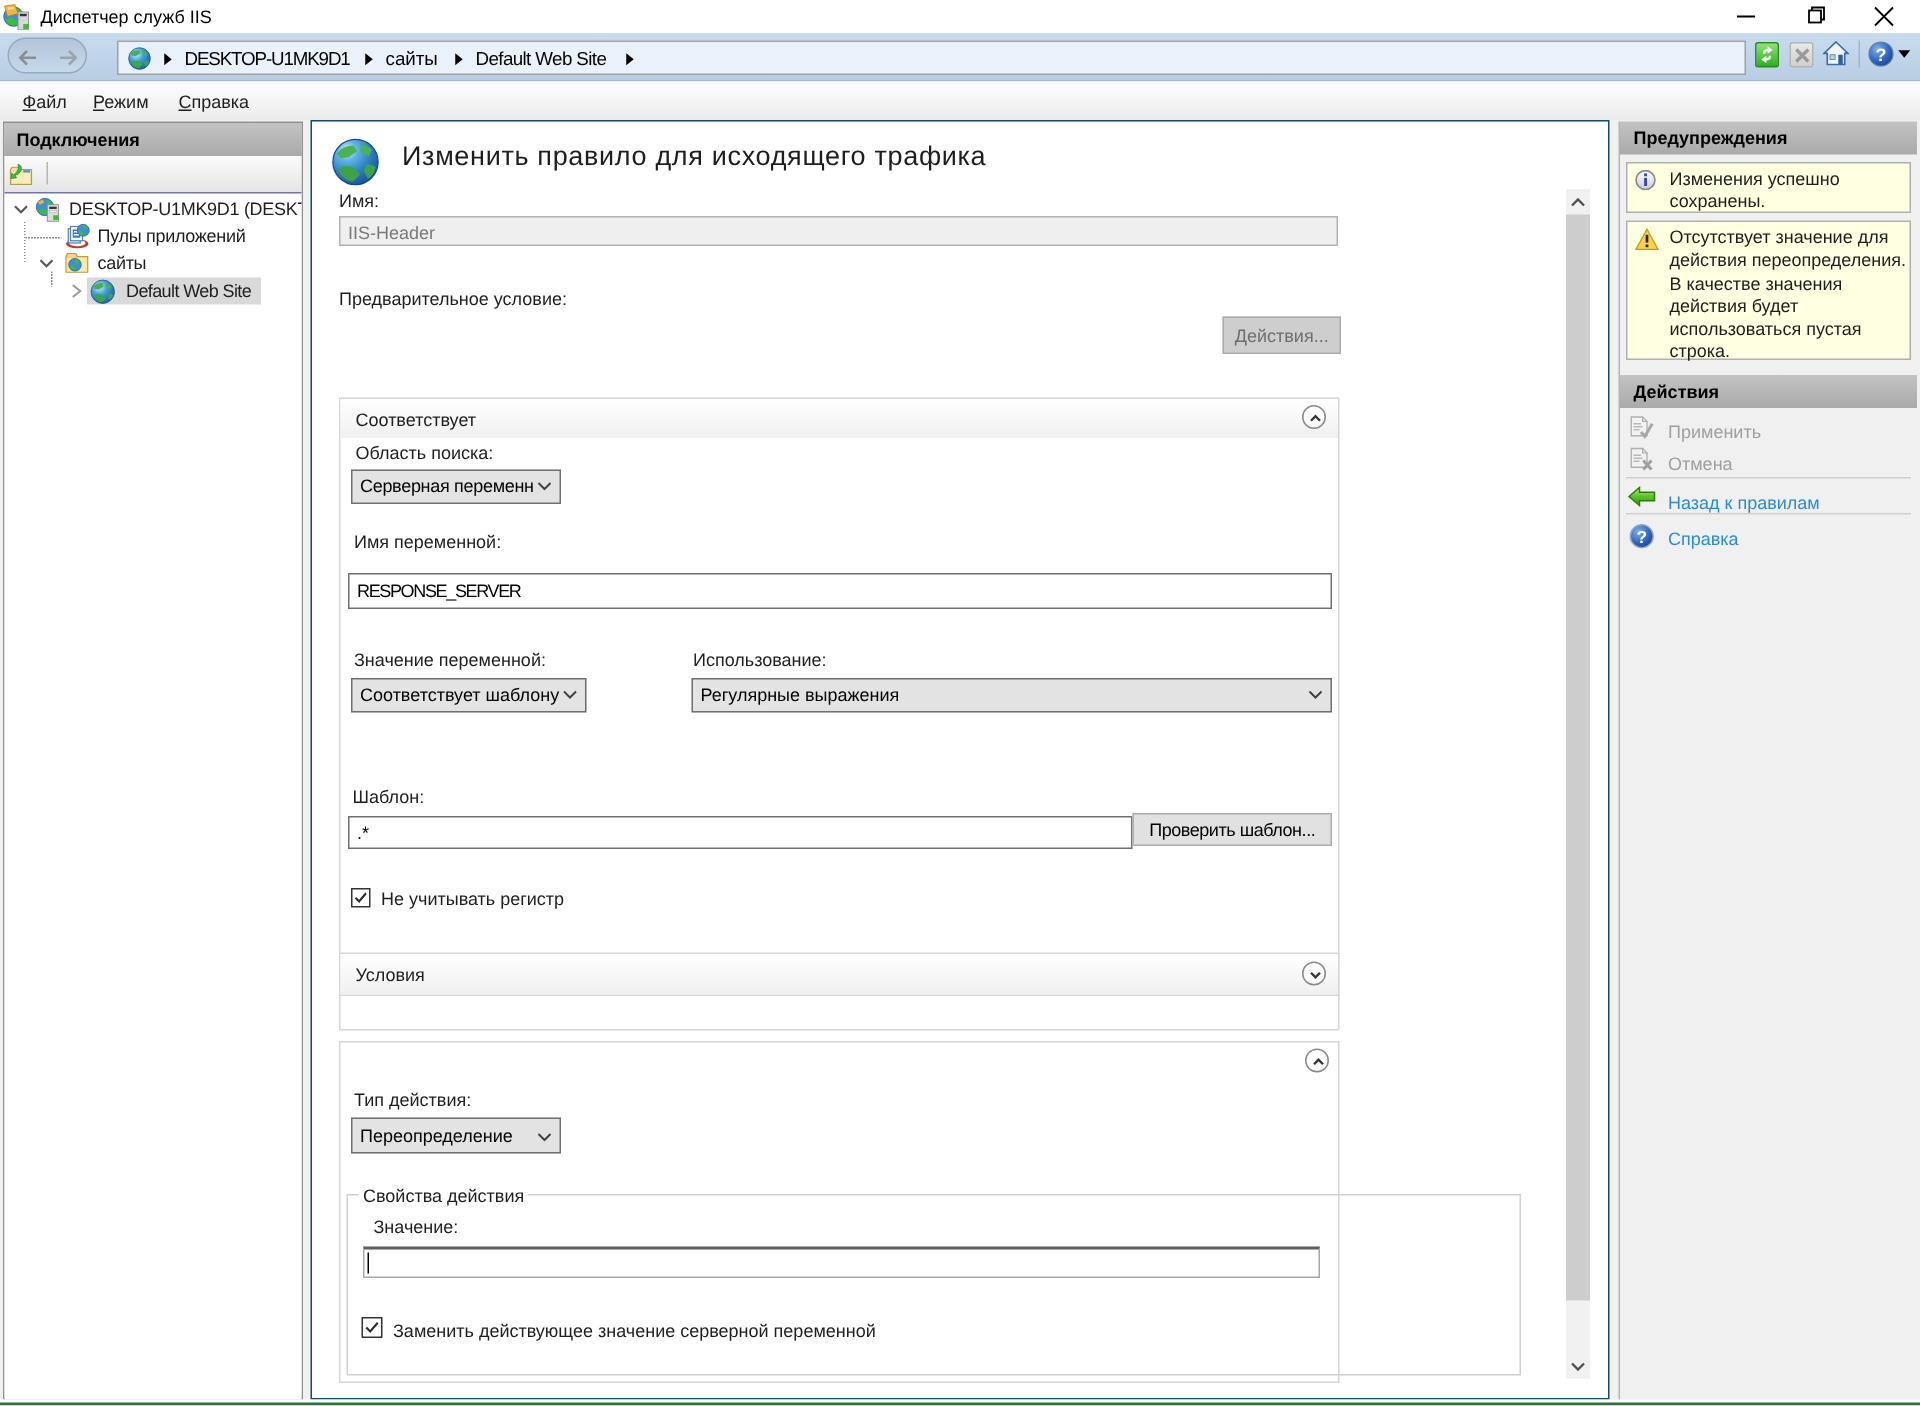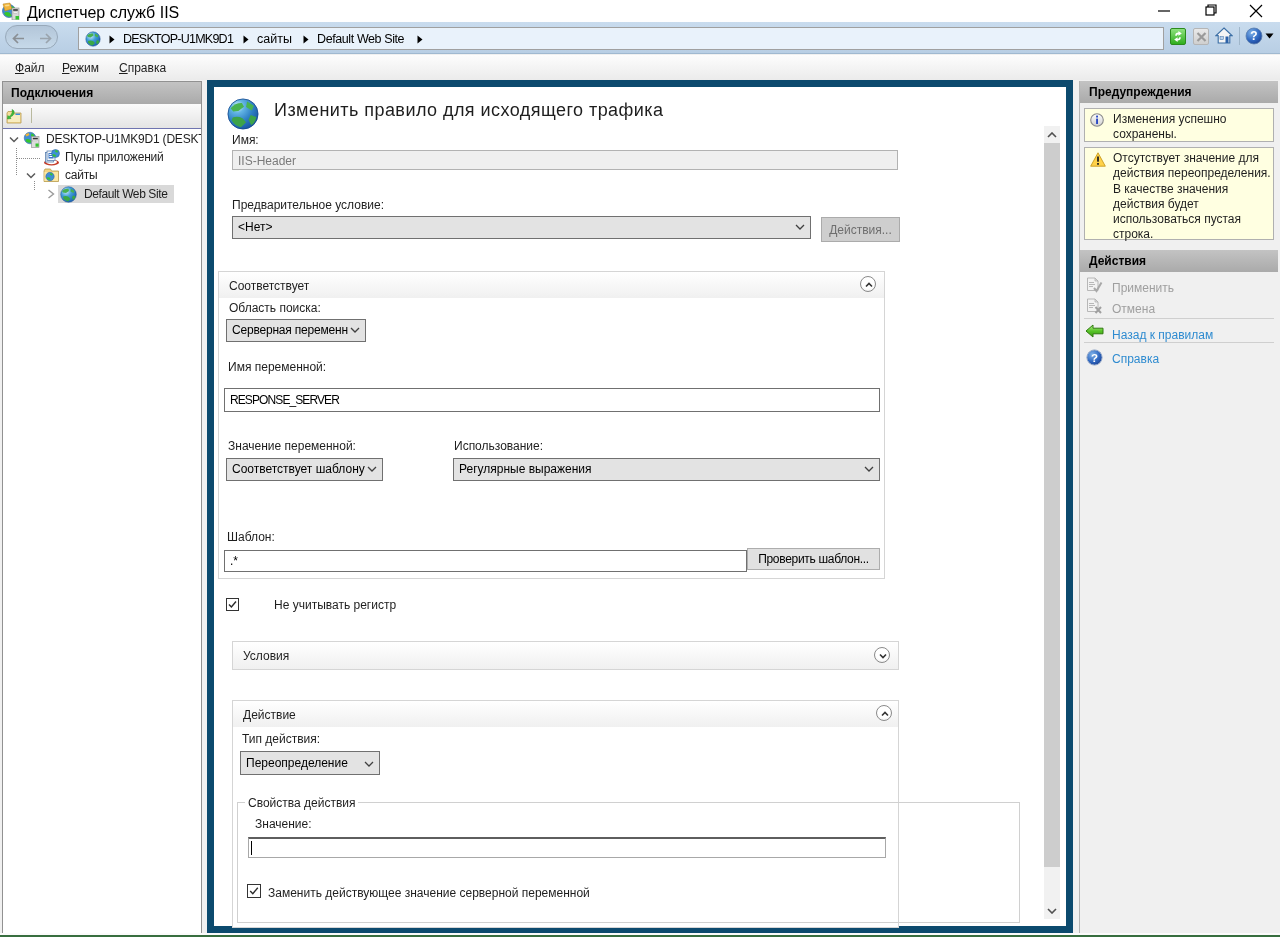--- a/index.html
+++ b/index.html
@@ -1,38 +1,38 @@
 <!DOCTYPE html>
 <html><head>
 <meta charset="utf-8">
 <style>
 * { margin:0; padding:0; box-sizing:border-box; }
 html,body { width:1280px; height:937px; overflow:hidden; }
 body { font-family:"Liberation Sans", sans-serif; font-size:12px; color:#1e1e1e; background:#f0f0f0; position:relative; }
 .abs { position:absolute; }
 
 #titlebar { left:0; top:0; width:1280px; height:22px; background:#ffffff; }
-#titletext { left:27px; top:4px; font-size:16px; color:#000; }
+#titletext { left:27px; top:4px; font-size:12px; color:#000; }
 
 #addrrow { left:0; top:22px; width:1280px; height:32px; background:linear-gradient(#c9dcee,#b8cee4); border-bottom:1px solid #a0b9d0; }
 #navblob { left:5px; top:3px; width:53px; height:24px; background:linear-gradient(#b3c6d9,#c6d9e9); border:1px solid #98a9ba; border-radius:13px; }
 #breadcrumb { left:78px; top:5px; width:1086px; height:23px; background:#e9f2fb; border:1px solid #a0a0a0; }
 
 #menurow { left:0; top:55px; width:1280px; height:25px; background:linear-gradient(#fdfdfd,#ebebeb); }
 .menuitem { top:6px; font-size:12px; color:#1e1e1e; }
 .menuitem u { text-decoration:underline; }
 
 #leftpanel { left:2px; top:81px; width:200px; height:852px; background:#f0f0f0; border:1px solid #919191; }
 .panelhdr { background:linear-gradient(#c3c3c3,#aaaaaa); font-weight:bold; color:#000; }
 #lp-hdr { left:0px; top:0px; width:198px; height:22px; padding:4px 0 0 8px; }
 #lp-toolbar { left:0px; top:22px; width:198px; height:24px; background:linear-gradient(#fbfbfb,#e4e4e4); }
 #lp-tree { left:0px; top:46px; width:198px; height:805px; background:#ffffff; border-top:1px solid #6f74b0; overflow:hidden; }
 .treerow { position:absolute; height:18px; font-size:12px; white-space:nowrap; letter-spacing:-0.2px; }
 
-#centerpanel { left:207px; top:80px; width:866px; height:853px; background:#ffffff; border:7px solid #0c4a6e; }
+#centerpanel { left:207px; top:80px; width:866px; height:853px; background:#ffffff; border:1px solid #0c4a6e; }
 #pagetitle { left:60px; top:13px; font-size:18px; letter-spacing:0.45px; color:#1e1e1e; }
 .lbl { position:absolute; font-size:12px; color:#1e1e1e; white-space:nowrap; }
 .combo { position:absolute; background:#e3e3e3; border:1px solid #707070; font-size:12px; color:#000; white-space:nowrap; overflow:hidden; }
 .combo .txt { position:absolute; left:5px; top:3px; }
 .combo svg { position:absolute; right:5px; top:7px; }
 .secbox { position:absolute; border:1px solid #d5d5d5; background:#fff; }
 .sechdr { position:absolute; left:0; top:0; right:0; height:26px; background:linear-gradient(#ffffff,#f0f0f0); }
 .sechdr .t { position:absolute; left:10px; top:7px; font-size:12px; }
 .circbtn { position:absolute; width:16px; height:16px; border:1px solid #8a8a8a; border-radius:50%; background:radial-gradient(circle at 50% 35%,#ffffff 55%,#e8e8e8); }
 .circbtn svg { position:absolute; left:2px; top:2px; }
@@ -255,29 +255,23 @@
     <circle cx="15.5" cy="15.5" r="14.6" fill="url(#gw)" stroke="#164a90" stroke-width="0.8"></circle>
     <path d="M3.5 10 Q8 4.5 14.5 4.8 L16.5 8.5 L11 12.5 L6 13 Z" fill="#49b351"></path>
     <path d="M19.5 3.5 L26 7.5 L24 12 L18.5 8.8 Z" fill="#49b351"></path>
     <path d="M5.5 19 Q10 17 15 19.5 L18.5 23.5 L13.5 28.3 Q7.5 27 4.5 21.5 Z" fill="#3da348"></path>
     <path d="M23 16.5 L28.5 18.5 Q27.5 24 23.5 26.5 L20.8 21 Z" fill="#3da348"></path>
   </svg>
   <div class="abs" id="pagetitle">Изменить правило для исходящего трафика</div>
   <div class="lbl" style="left:18px; top:46px;">Имя:</div>
   <div class="abs" style="left:18px; top:63px; width:666px; height:20px; background:#efefef; border:1px solid #b2b2b2; color:#7a7a7a; padding:3px 0 0 5px;">IIS-Header</div>
   <div class="lbl" style="left:18px; top:111px;">Предварительное условие:</div>
-  <div class="combo" style="left:18px; top:129px; width:579px; height:23px;">
-    <div class="txt">&lt;Нет&gt;</div>
-    <svg width="10" height="6" viewBox="0 0 10 6">
-        <path d="M1 1 L5 5 L9 1" fill="none" stroke="#404040" stroke-width="1.3"></path>
-      </svg>
-  </div>
   <div class="btn" style="left:607px; top:130px; width:79px; height:25px; background:#cecece; border-color:#ababab; color:#6e6e6e; padding-top:5px;">Действия...</div>
 
-  <div class="secbox" style="left:4px; top:184px; width:667px; height:308px;">
+  <div class="secbox" style="left:18px; top:184px; width:667px; height:422px;">
     <div class="sechdr">
         <div class="t">Соответствует</div>
       </div>
     <div class="circbtn" style="left:641px; top:4px;">
         <svg width="12" height="12" viewBox="0 0 12 12">
           <path d="M3 7.5 L6 4.5 L9 7.5" fill="none" stroke="#333" stroke-width="1.6"></path>
         </svg>
       </div>
     <div class="lbl" style="left:10px; top:29px;">Область поиска:</div>
     <div class="combo" style="left:7px; top:47px; width:140px; height:23px;">
@@ -301,38 +295,35 @@
       <svg width="10" height="6" viewBox="0 0 10 6">
           <path d="M1 1 L5 5 L9 1" fill="none" stroke="#404040" stroke-width="1.3"></path>
         </svg>
     </div>
     <div class="lbl" style="left:8px; top:258px;">Шаблон:</div>
     <div class="tinput" style="left:5px; top:278px; width:523px; height:22px;">.*</div>
     <div class="btn" style="left:528px; top:276px; width:133px; height:22px; padding-top:3px; letter-spacing:-0.3px;">Проверить шаблон...</div>
     <div class="cb" style="left:7px; top:326px; width:13px; height:13px;"><svg width="11" height="11" viewBox="0 0 11 11">
           <path d="M2 5.5 L4.4 8 L9 2.5" fill="none" stroke="#2b2b2b" stroke-width="1.4"></path>
         </svg></div>
-    <div class="lbl" style="left:27px; top:326px;margin-left:28px;">Не учитывать регистр</div>
+    <div class="lbl" style="left:27px; top:326px;">Не учитывать регистр</div>
   </div>
 
   <div class="secbox" style="left:18px; top:554px; width:667px; height:29px;">
     <div class="sechdr" style="height:27px;">
         <div class="t">Условия</div>
       </div>
     <div class="circbtn" style="left:641px; top:5px;">
         <svg width="12" height="12" viewBox="0 0 12 12">
           <path d="M3 4.5 L6 7.5 L9 4.5" fill="none" stroke="#333" stroke-width="1.6"></path>
         </svg>
       </div>
   </div>
 
   <div class="secbox" style="left:18px; top:613px; width:667px; height:228px;">
-    <div class="sechdr">
-        <div class="t">Действие</div>
-      </div>
     <div class="circbtn" style="left:643px; top:4px;">
         <svg width="12" height="12" viewBox="0 0 12 12">
           <path d="M3 7.5 L6 4.5 L9 7.5" fill="none" stroke="#333" stroke-width="1.6"></path>
         </svg>
       </div>
     <div class="lbl" style="left:9px; top:31px;">Тип действия:</div>
     <div class="combo" style="left:7px; top:50px; width:140px; height:24px;">
       <div class="txt" style="top:4px;">Переопределение</div>
       <svg style="top:9px;" width="10" height="6" viewBox="0 0 10 6">
           <path d="M1 1 L5 5 L9 1" fill="none" stroke="#404040" stroke-width="1.3"></path>

